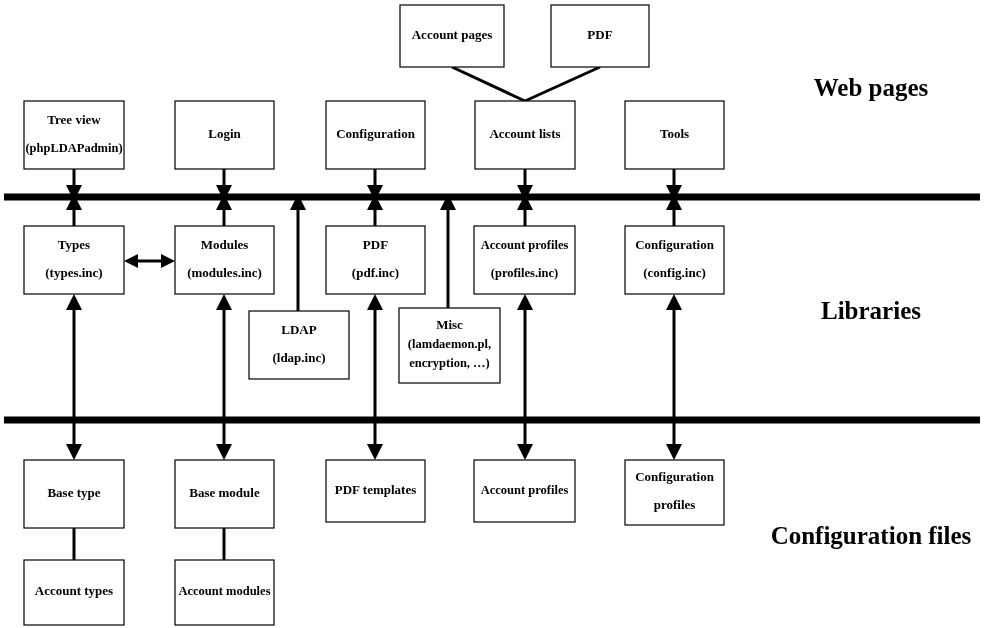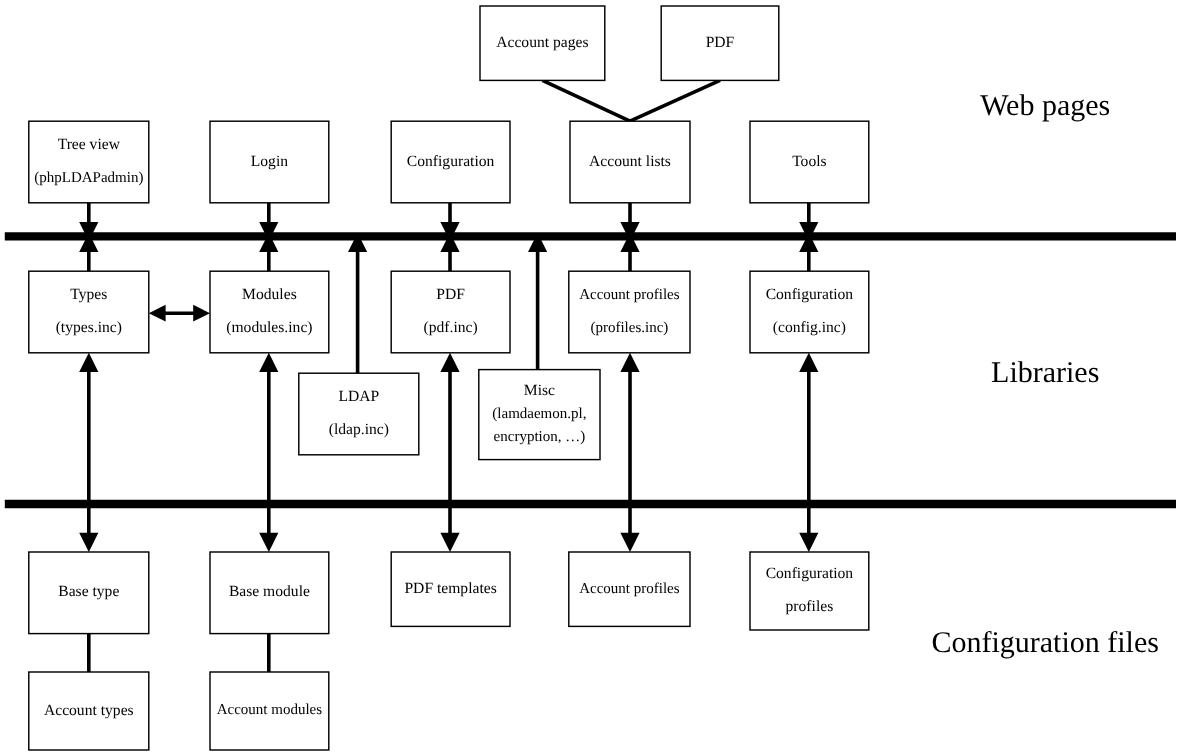--- a/index.html
+++ b/index.html
@@ -10,20 +10,21 @@
   body {
     width: 988px;
     height: 628px;
     overflow: hidden;
     font-family: "Liberation Serif", "DejaVu Serif", serif;
   }
   #diagram-root {
     position: relative;
     width: 988px;
     height: 628px;
+    font-weight: bold;
   }
   svg.diagram {
     display: block;
     width: 988px;
     height: 628px;
   }
   .box-rect {
     fill: #ffffff;
     stroke: #000000;
     stroke-width: 1.2;

